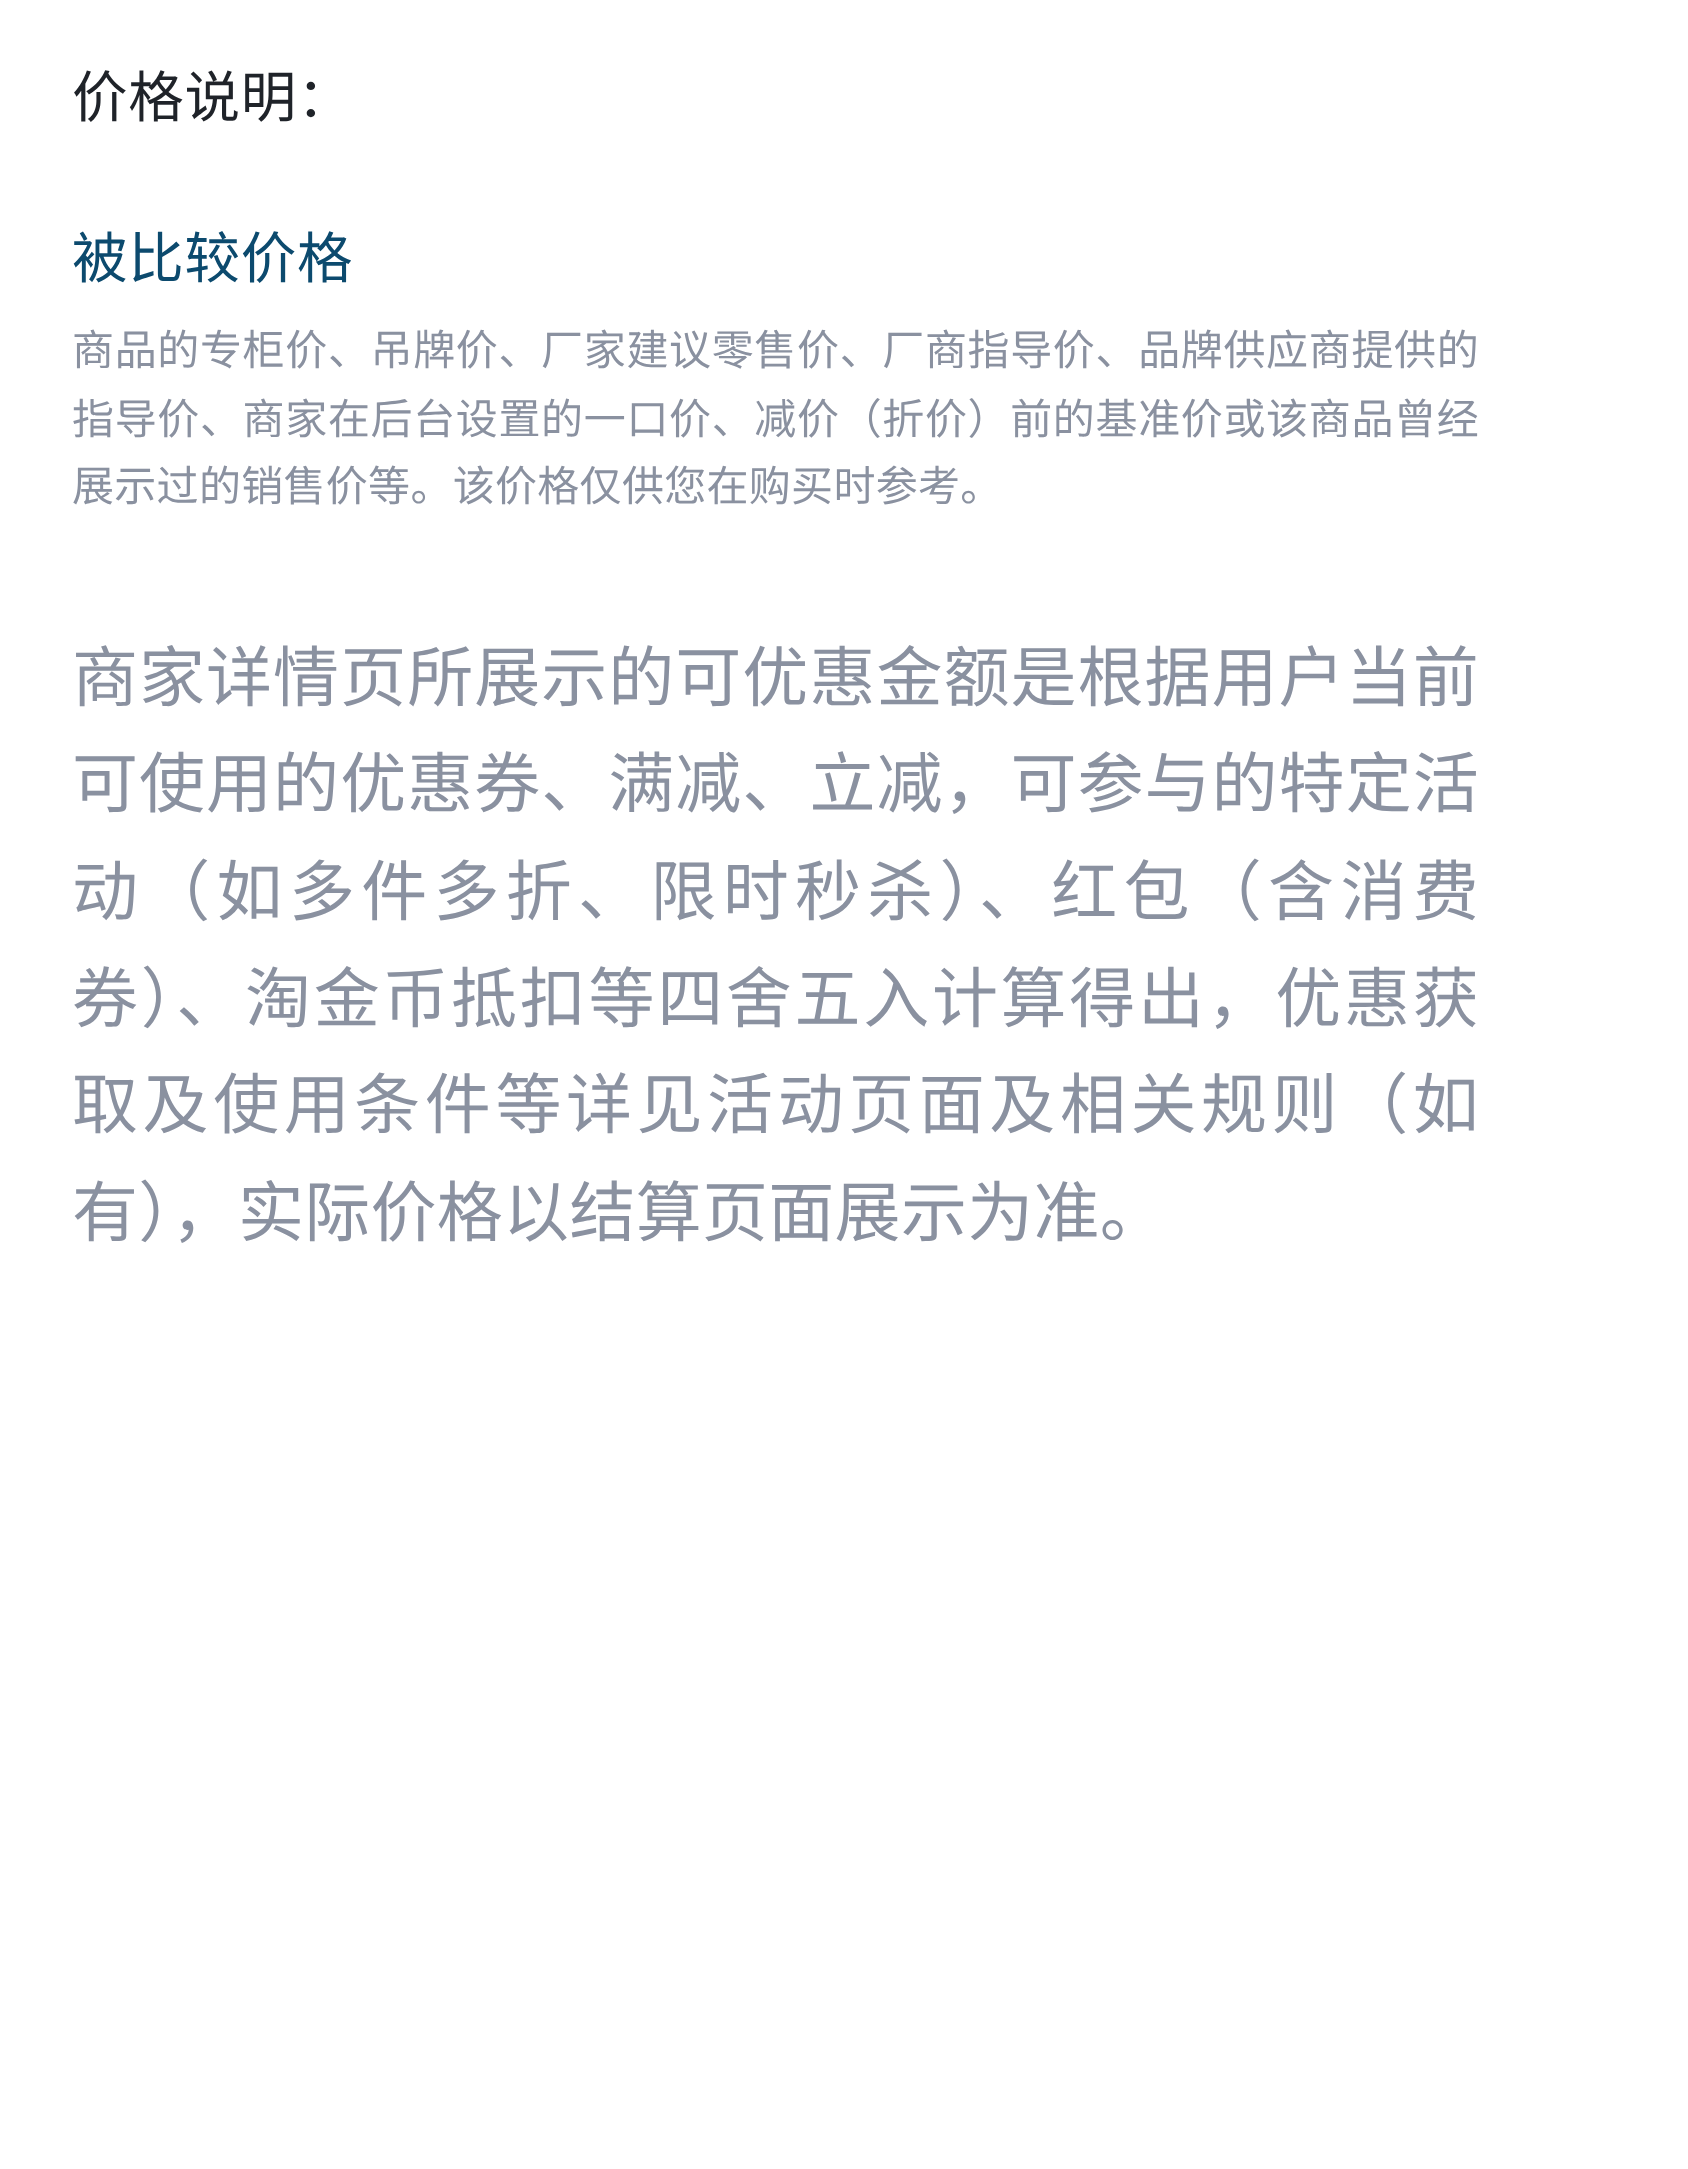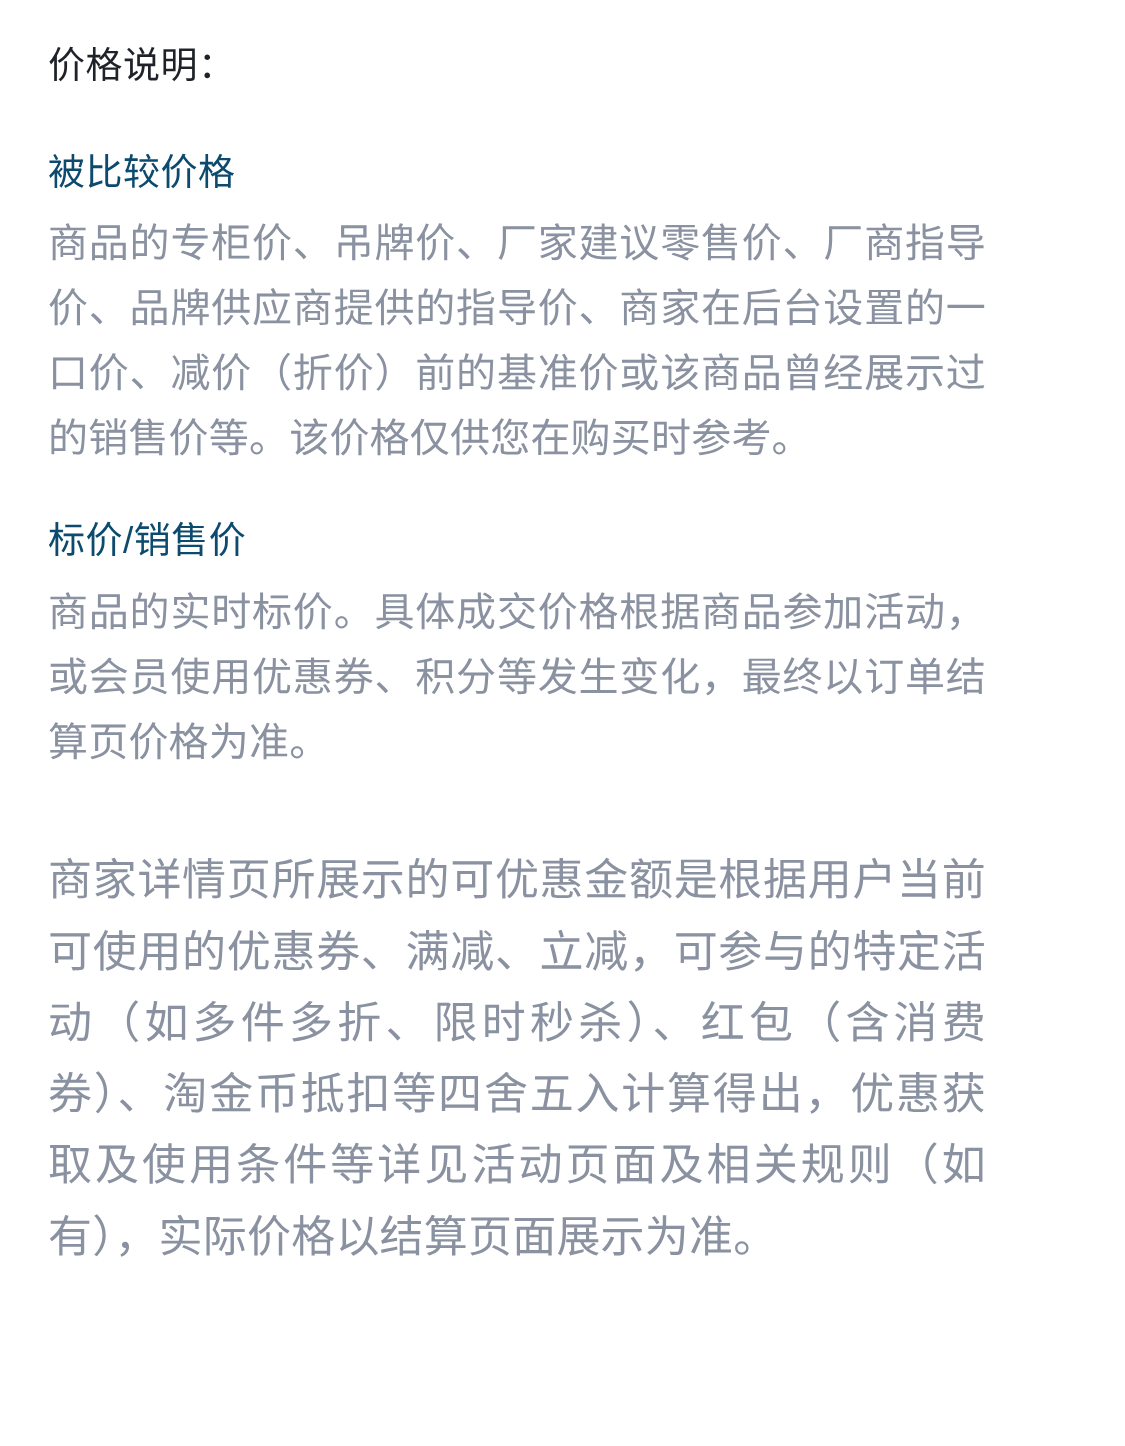--- a/index.html
+++ b/index.html
@@ -34,21 +34,21 @@
   }
   .section-heading {
     font-size: 37px;
     line-height: 1.45;
     color: #0c4a6e;
     font-weight: 400;
     margin: 0 0 12px 0;
     letter-spacing: 0.5px;
   }
   .section-body {
-    font-size: 40px;
+    font-size: 28px;
     line-height: 1.62;
     color: #8a91a0;
     font-weight: 400;
     margin: 0;
     letter-spacing: 0.2px;
     text-align: justify;
     text-justify: inter-ideograph;
   }
   .para {
     font-size: 44px;
@@ -72,23 +72,19 @@
 
 <div class="page">
 
   <h1 class="doc-title">价格说明：</h1>
 
   <section class="section">
     <h2 class="section-heading">被比较价格</h2>
     <p class="section-body">商品的专柜价、吊牌价、厂家建议零售价、厂商指导价、品牌供应商提供的指导价、商家在后台设置的一口价、减价（折价）前的基准价或该商品曾经展示过的销售价等。该价格仅供您在购买时参考。</p>
   </section>
 
-  <section class="section">
-    <h2 class="section-heading">标价/销售价</h2>
-    <p class="section-body">商品的实时标价。具体成交价格根据商品参加活动，或会员使用优惠券、积分等发生变化，最终以订单结算页价格为准。</p>
-  </section>
 
   <div class="spacer-lg"></div>
 
   <p class="para">商家详情页所展示的可优惠金额是根据用户当前可使用的优惠券、满减、立减，可参与的特定活动（如多件多折、限时秒杀）、红包（含消费券）、淘金币抵扣等四舍五入计算得出，优惠获取及使用条件等详见活动页面及相关规则（如有），实际价格以结算页面展示为准。</p>
 
 
 </div>
 
 </body></html>

